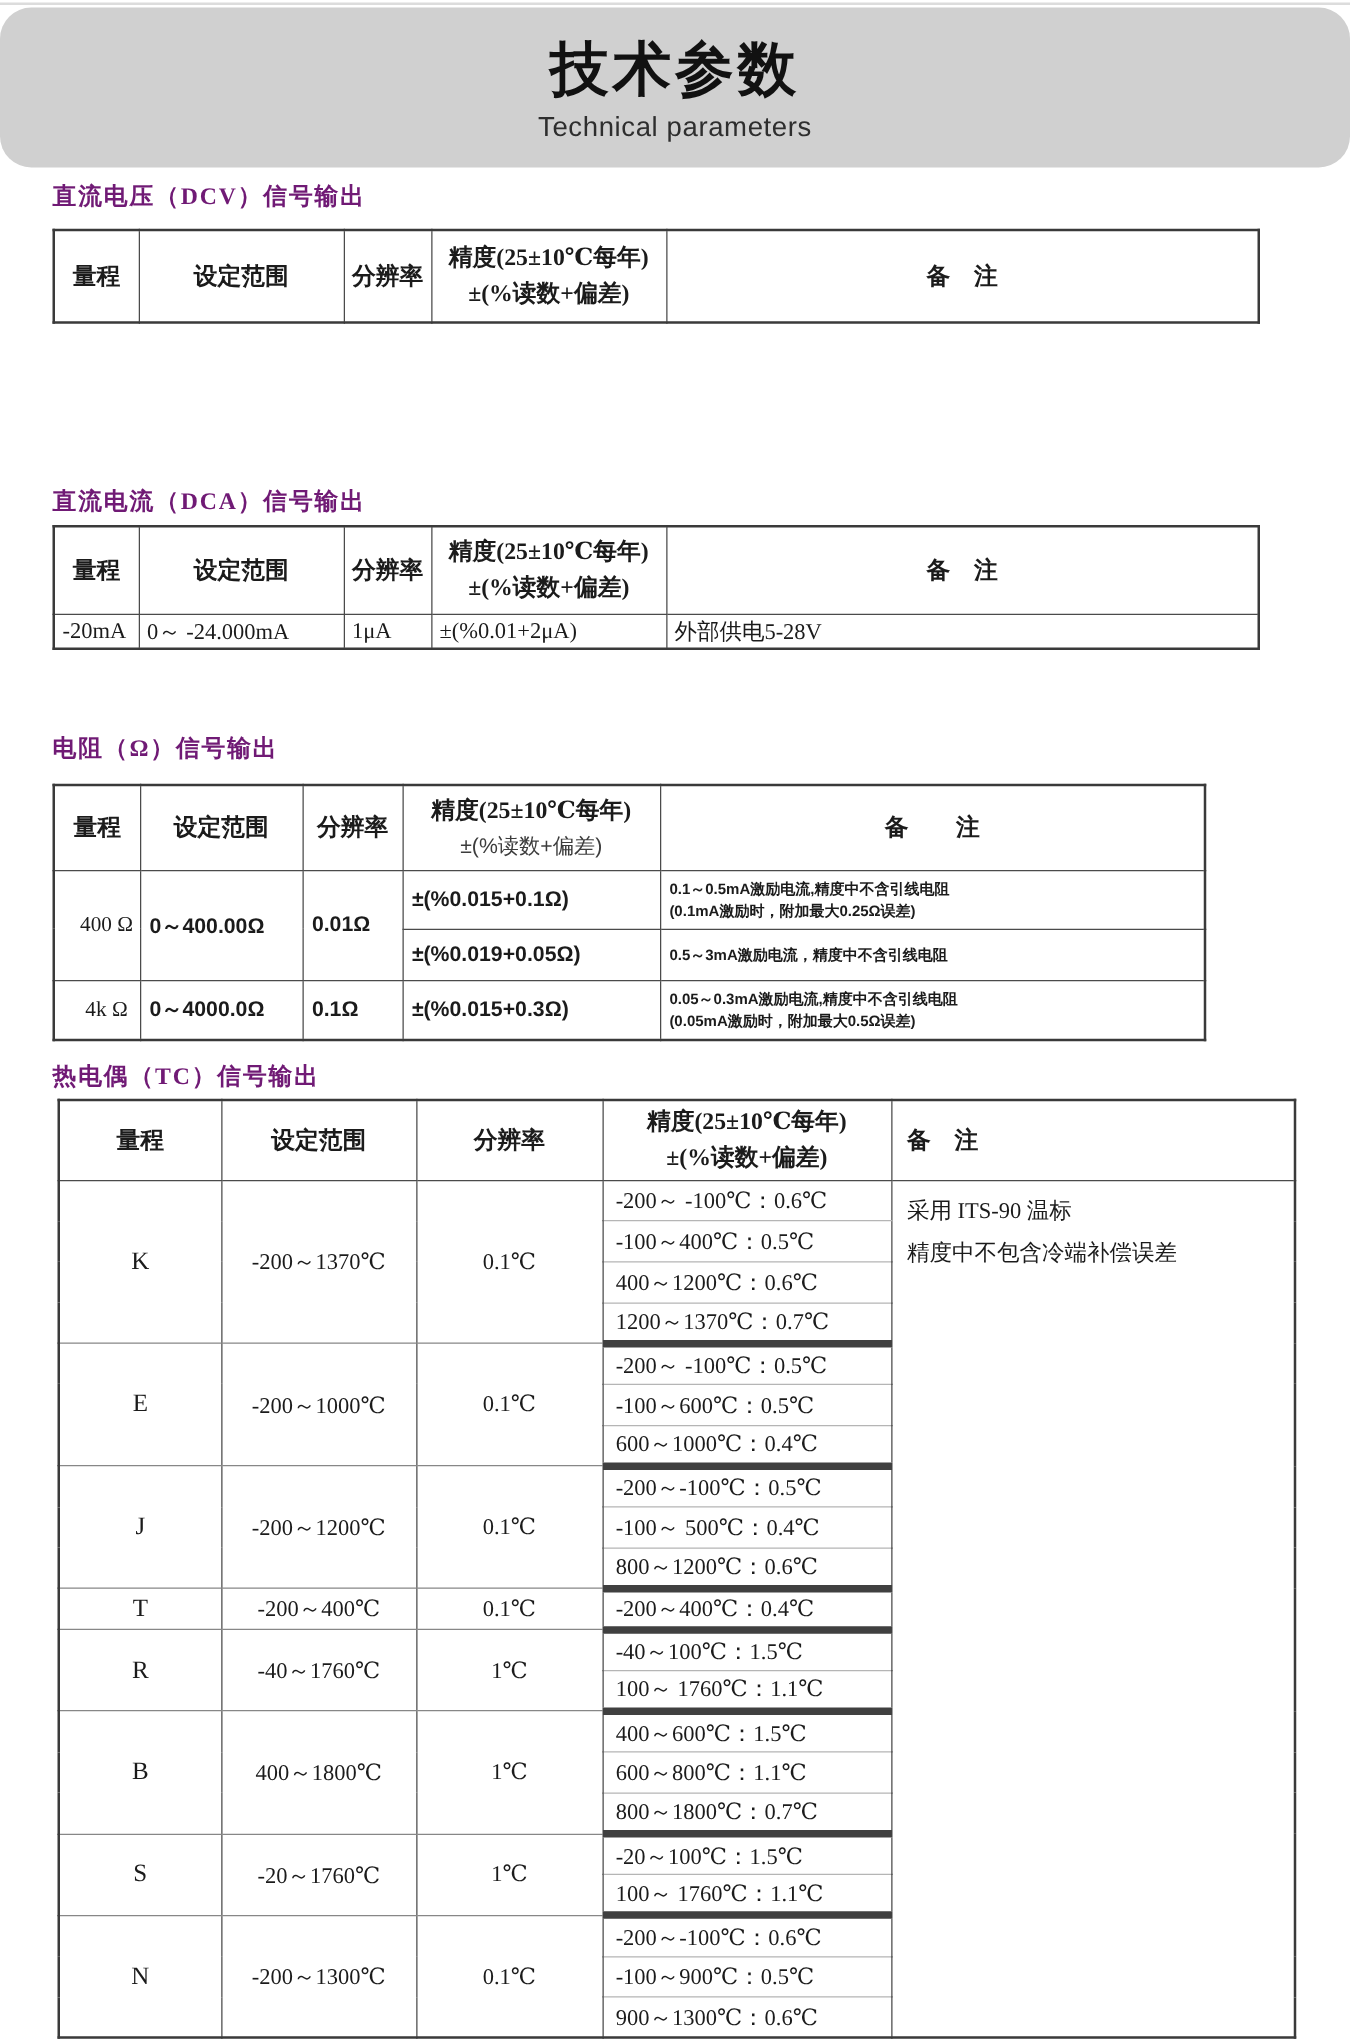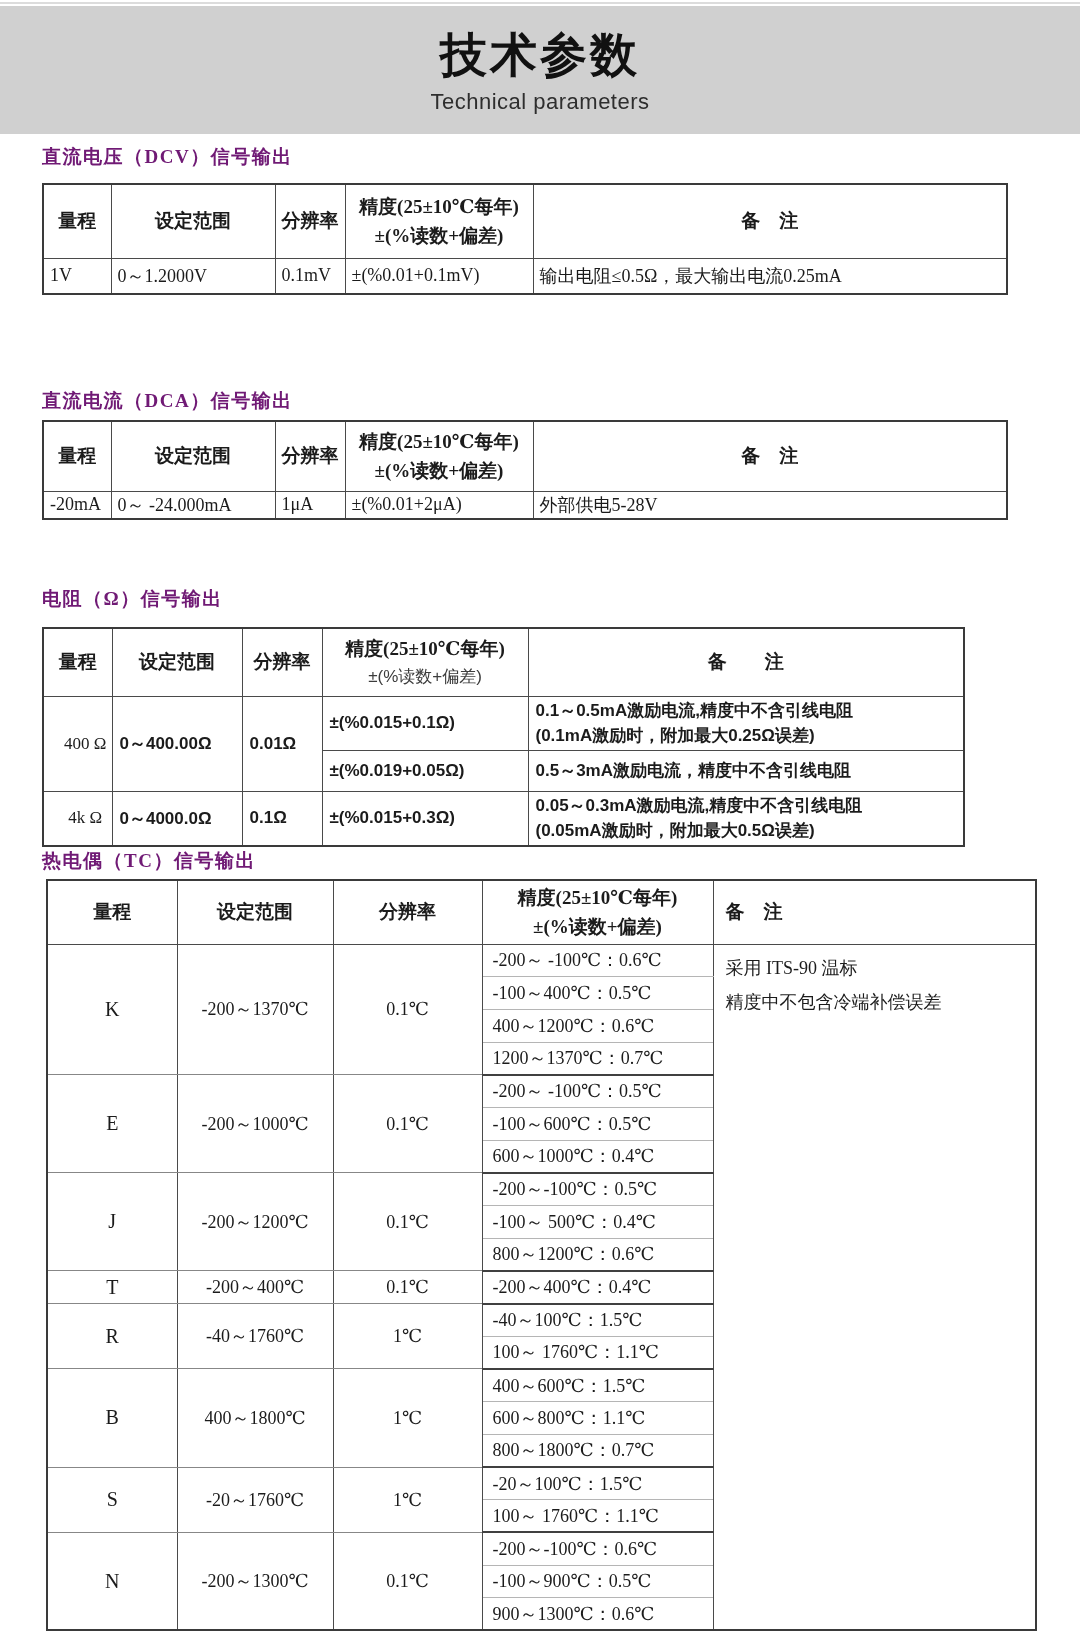--- a/index.html
+++ b/index.html
@@ -1,44 +1,44 @@
 <!DOCTYPE html>
 <html><head>
 <meta charset="utf-8">
 <style>
   html,body{margin:0;padding:0;background:#ffffff;}
   .page{position:relative;width:1080px;height:1633px;background:#ffffff;overflow:hidden;
         font-family:"Liberation Serif","DejaVu Serif",serif;color:#1b1b1b;}
   .top-hairline{position:absolute;left:0;top:2px;width:1080px;height:2px;background:#dcdcdc;}
-  .band{position:absolute;left:0;top:6px;width:1080px;height:128px;background:#d0d0d0;text-align:center;}
+  .band{position:absolute;left:0;top:6px;width:1080px;height:128px;background:#d0d0d0;text-align:center;border-radius:25px;}
   .band .title{margin-top:18px;font-family:"Liberation Sans","DejaVu Sans",sans-serif;
                font-weight:900;font-size:47px;letter-spacing:3px;color:#111;}
   .band .subtitle{margin-top:2px;font-family:"Liberation Sans","DejaVu Sans",sans-serif;
                   font-size:22px;color:#2e2e2e;letter-spacing:0.5px;}
   .sec{position:absolute;left:42px;font-size:19px;font-weight:bold;letter-spacing:1.5px;color:#701a75;}
   table.t{position:absolute;border-collapse:collapse;table-layout:fixed;border:2px solid #3a3a3a;}
   table.t th,table.t td{border:1px solid #4a4a4a;overflow:hidden;vertical-align:middle;}
   table.t th{font-size:19px;font-weight:bold;text-align:center;padding:0;}
   .acc-h{text-align:left;padding-left:7px;line-height:1.55;}
   .acc-h div{white-space:nowrap;}
   
   .t12 td{font-size:18px;padding-left:6px;white-space:nowrap;}
   
   .t3 td{font-family:"Liberation Sans","DejaVu Sans",sans-serif;font-size:17px;font-weight:600;
          padding-left:7px;white-space:nowrap;}
   .t3 td.ctr{text-align:center;padding-left:16px;font-family:"Liberation Serif","DejaVu Serif",serif;font-weight:400;}
   .t3 .acc2{font-family:"Liberation Sans","DejaVu Sans",sans-serif;font-weight:400;font-size:17px;color:#3c3c3c;}
-  .t3 td.rem{font-size:17px;line-height:1.5;}
+  .t3 td.rem{font-size:12px;line-height:1.5;}
   
   .t4 th{border-bottom:1px solid #4a4a4a;}
   .t4 td{font-size:18px;white-space:nowrap;border-top:none;border-bottom:none;}
   .t4 td.rng{text-align:center;border-bottom:1px solid #878787;}
   .t4 td.rletter{font-size:20px;}
   .t4 td.acc{padding-left:10px;border-bottom:1px solid #b5b5b5;}
-  .t4 td.acc.ge{border-bottom:2px solid #404040;}
+  .t4 td.acc.ge{border-bottom:6px solid #404040;}
   .t4 td.remark-cell{vertical-align:top;padding:6px 0 0 12px;line-height:1.9;border-bottom:none;}
   .t4 th.lft{text-align:left;padding-left:12px;}
 </style>
 </head>
 <body>
 
 <div class="page">
   <div class="top-hairline"></div>
 
   <header class="band">
@@ -59,27 +59,20 @@
     <tbody>
         <tr style="height:74px">
       <th>量程</th>
       <th>设定范围</th>
       <th>分辨率</th>
       <th class="acc-h">
         <div>精度(25±10℃每年)</div>
         <div>±(%读数+偏差)</div>
       </th>
       <th>备　注</th>
-    </tr>
-    <tr style="height:36px">
-      <td>1V</td>
-      <td>0～1.2000V</td>
-      <td>0.1mV</td>
-      <td>±(%0.01+0.1mV)</td>
-      <td>输出电阻≤0.5Ω，最大输出电流0.25mA</td>
     </tr>
   </tbody>
     </table>
 
   <div class="sec" style="top:388px">直流电流（DCA）信号输出</div>
 
   <table class="t t12" style="left:42px;top:420px;width:964px">
     <colgroup>
         <col style="width:68px">
         <col style="width:164px">

